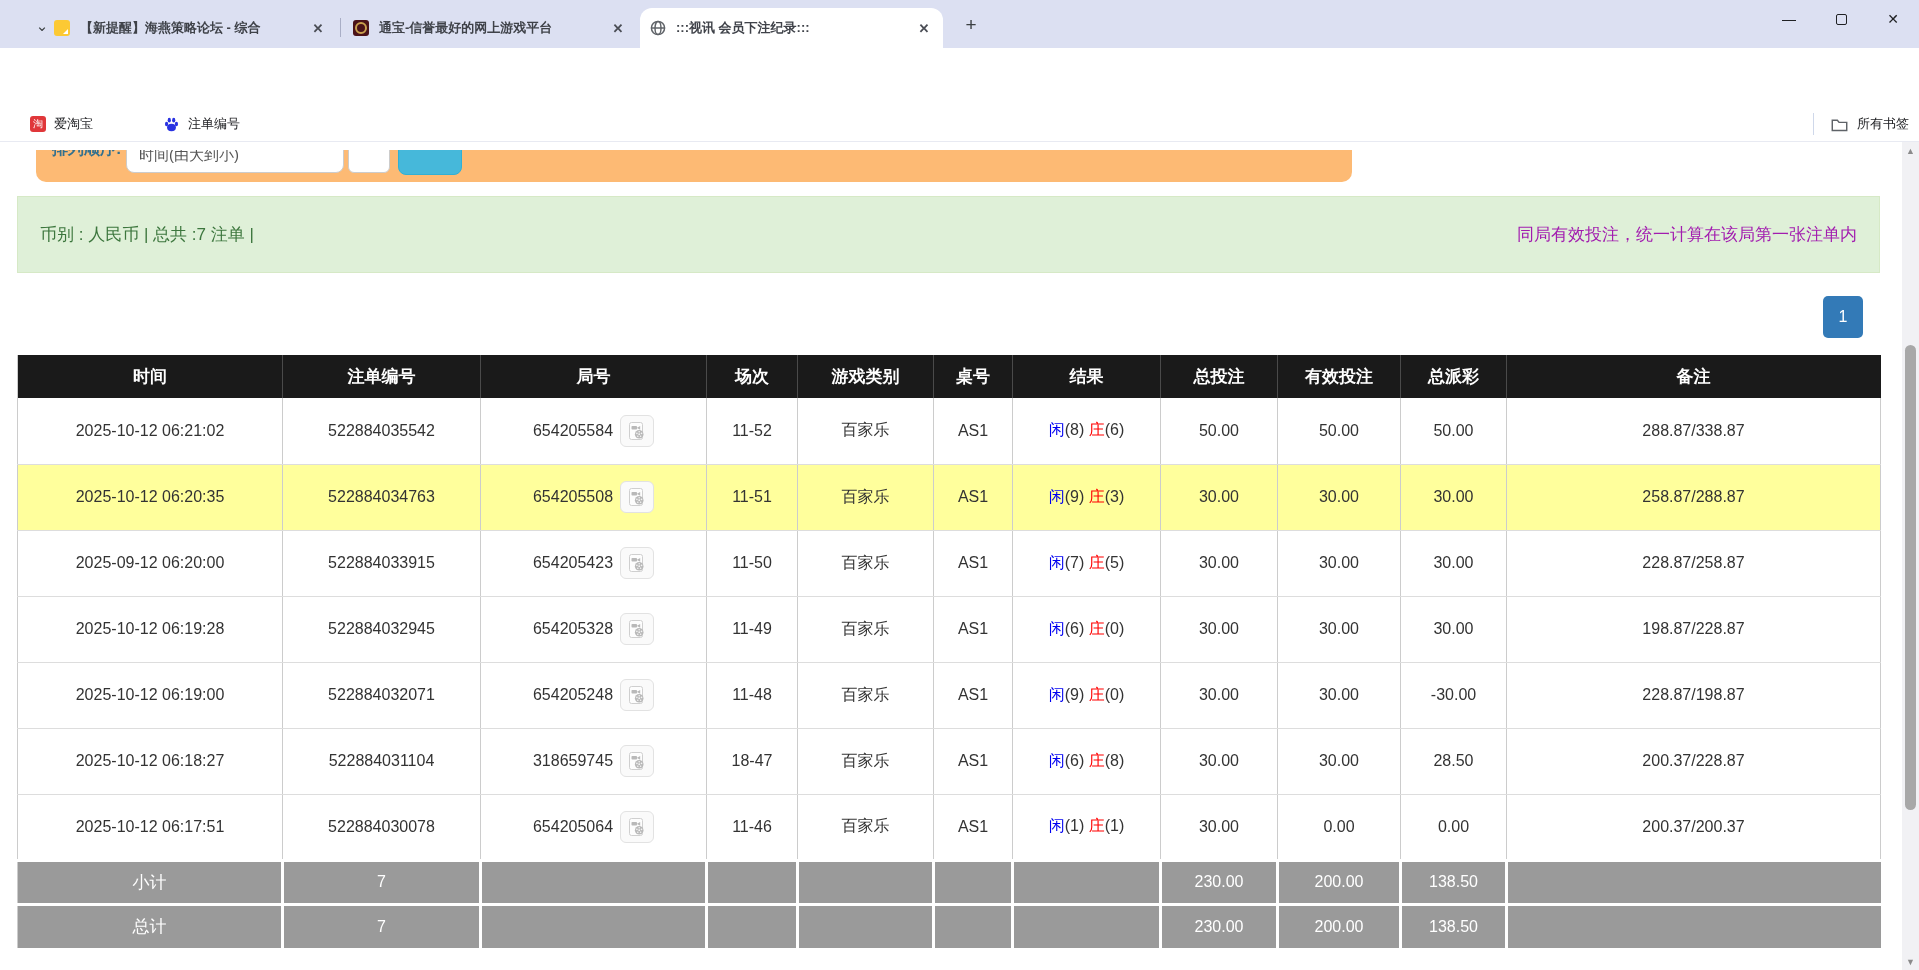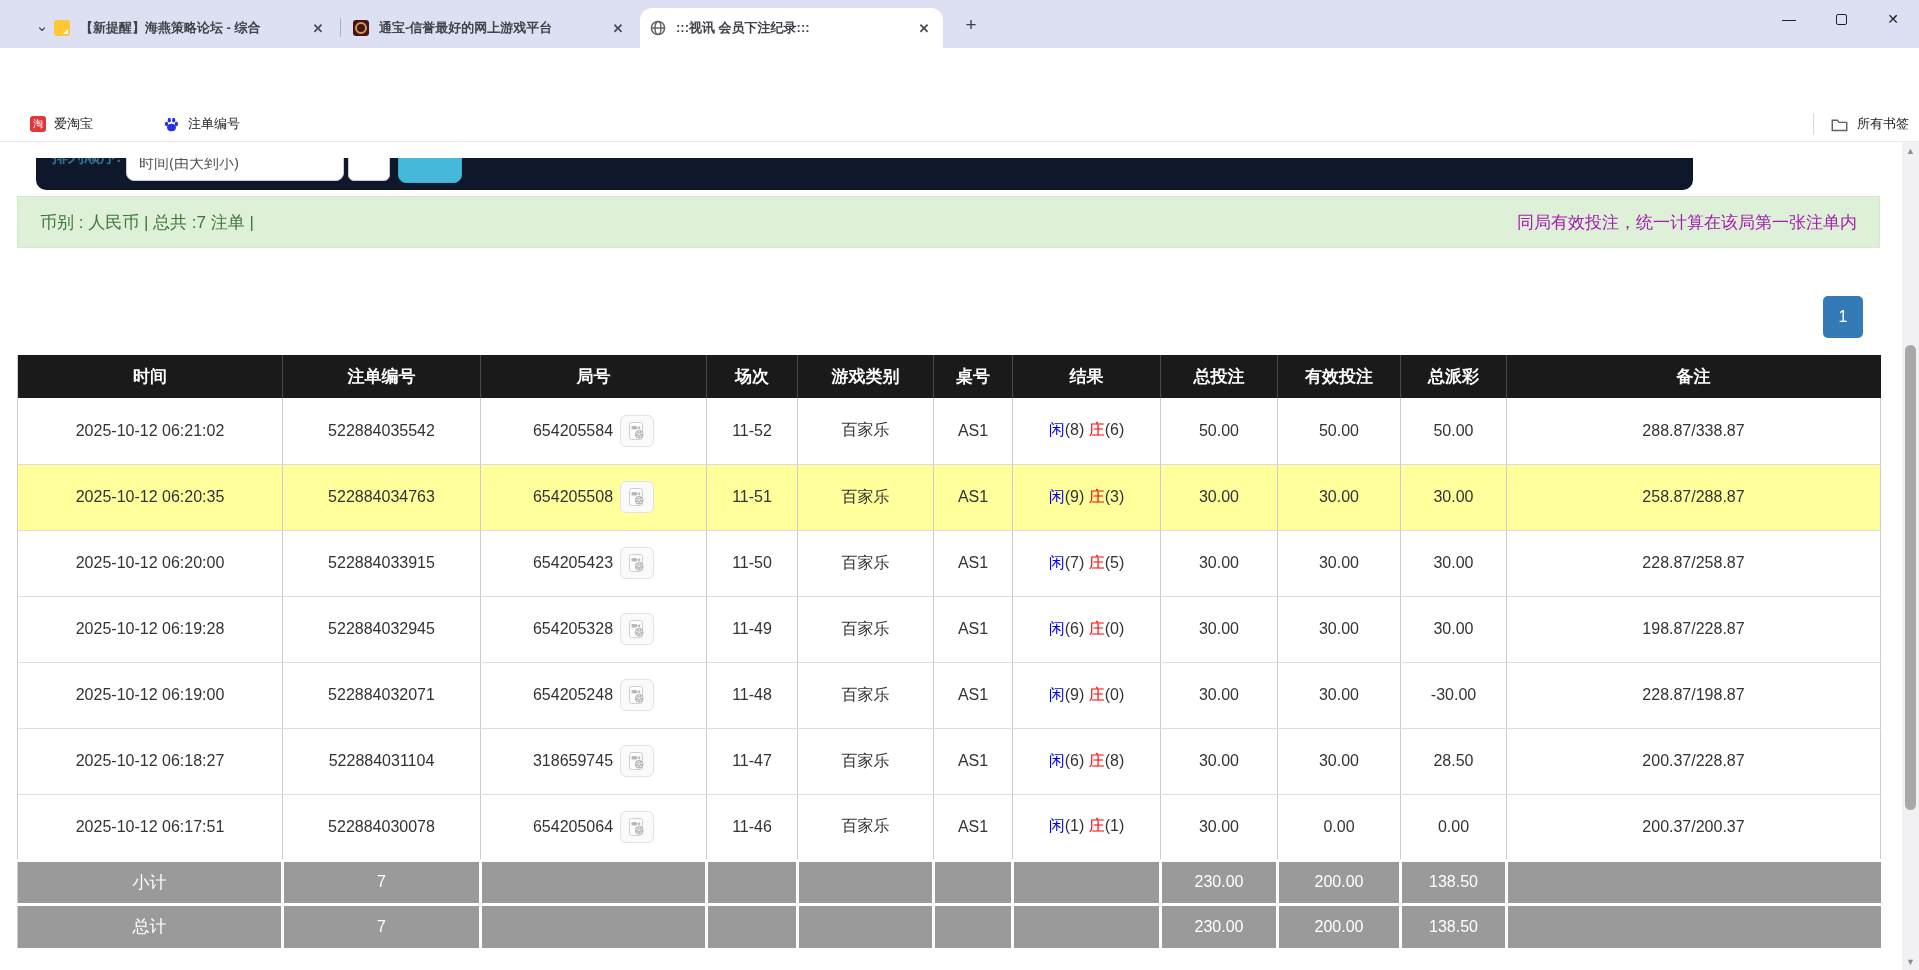--- a/index.html
+++ b/index.html
@@ -53,32 +53,32 @@
              font-size:13px; color:#202124; }
   .icon-taobao { width:16px; height:16px; border-radius:3px; background:#e0373a; color:#fff; font-size:10px;
                  display:flex; align-items:center; justify-content:center; }
   .bm-right { position:absolute; right:10px; top:5px; height:26px; display:flex; align-items:center; gap:9px;
               font-size:13px; color:#202124;text-align:right; }
   .bm-divider { width:1px; height:22px; background:#cfd8ea; margin-right:8px; }
 
   
   .page { position:absolute; left:0; top:142px; width:1919px; height:828px; background:#fff; }
 
-  .form-strip { position:absolute; left:36px; top:16px; width:1657px; height:32px; background:#0f172a;
+  .form-strip { position:absolute; left:36px; top:8px; width:1316px; height:32px; background:#fdba74;
                 border-radius:0 0 10px 10px; overflow:hidden; }
   .form-label { position:absolute; left:16px; top:-11px; font-size:16px; font-weight:bold; color:#31708f; }
   .form-input { position:absolute; left:90px; top:-17px; width:218px; height:40px; background:#fff;
                 border:1px solid #ccc; border-radius:8px; font-size:15px; color:#555; padding:12px 0 0 12px;
                 font-family:"Liberation Sans",sans-serif; }
   .form-select { position:absolute; left:312px; top:-17px; width:42px; height:40px; background:#fff;
                  border:1px solid #ccc; border-radius:6px; }
   .form-btn { position:absolute; left:362px; top:-13px; width:64px; height:38px; background:#46b8da;
               border:1px solid #31b0d5; border-radius:8px; }
 
-  .summary-bar { position:absolute; left:17px; top:54px; width:1863px; height:52px; background:#dff0d8;
+  .summary-bar { position:absolute; left:17px; top:54px; width:1863px; height:77px; background:#dff0d8;
                  border:1px solid #d6e9c6; display:flex; align-items:center; justify-content:space-between;
                  padding:0 22px; }
   .summary-info { color:#3c763d; font-size:17px; }
   .summary-notice { color:#a21caf; font-size:17px; }
 
   .page-btn { position:absolute; left:1823px; top:154px; width:40px; height:42px; background:#337ab7;
               color:#fff; font-size:16px; border-radius:5px; display:flex; align-items:center; justify-content:center; }
 
   
   table.bets { position:absolute; left:17px; top:213px; width:1863px; border-collapse:collapse;
@@ -300,21 +300,21 @@
           <td>11-51</td>
           <td>百家乐</td>
           <td>AS1</td>
           <td><span class="r-player">闲</span><span class="r-num">(9)</span> <span class="r-banker">庄</span><span class="r-num">(3)</span></td>
           <td class="blue-link">30.00</td>
           <td>30.00</td>
           <td>30.00</td>
           <td>258.87/288.87</td>
         </tr>
         <tr>
-          <td>2025-10-12 06:20:00</td>
+          <td>2025-09-12 06:20:00</td>
           <td>522884033915</td>
           <td><span class="round-wrap">
               <span>654205423</span>
               <span class="video-btn">
                 <svg width="20" height="20" viewBox="0 0 20 20">
                   <rect x="2.5" y="1.5" width="13" height="17" rx="2" fill="#fdfdfd" stroke="#cfcfcf"></rect>
                   <rect x="4.5" y="5" width="5.5" height="3.6" rx="0.8" fill="#b9b9b9"></rect>
                   <path d="M10 6.8l3.2-1.7v3.6L10 7z" fill="#b9b9b9"></path>
                   <circle cx="12.2" cy="13.2" r="4.3" fill="#b9b9b9"></circle>
                   <circle cx="12.2" cy="13.2" r="0.9" fill="#f4f4f4"></circle>
@@ -406,21 +406,21 @@
                   <circle cx="12.2" cy="13.2" r="4.3" fill="#b9b9b9"></circle>
                   <circle cx="12.2" cy="13.2" r="0.9" fill="#f4f4f4"></circle>
                   <circle cx="12.2" cy="10.8" r="0.8" fill="#f4f4f4"></circle>
                   <circle cx="9.9" cy="12.4" r="0.8" fill="#f4f4f4"></circle>
                   <circle cx="10.8" cy="15.3" r="0.8" fill="#f4f4f4"></circle>
                   <circle cx="13.6" cy="15.3" r="0.8" fill="#f4f4f4"></circle>
                   <circle cx="14.5" cy="12.4" r="0.8" fill="#f4f4f4"></circle>
                 </svg>
               </span>
             </span></td>
-          <td>11-47</td>
+          <td>18-47</td>
           <td>百家乐</td>
           <td>AS1</td>
           <td><span class="r-player">闲</span><span class="r-num">(6)</span> <span class="r-banker">庄</span><span class="r-num">(8)</span></td>
           <td class="blue-link">30.00</td>
           <td>30.00</td>
           <td>28.50</td>
           <td>200.37/228.87</td>
         </tr>
         <tr>
           <td>2025-10-12 06:17:51</td>

